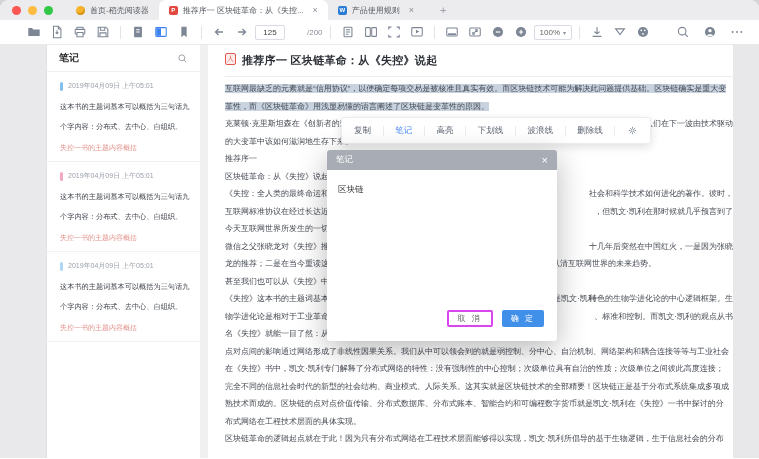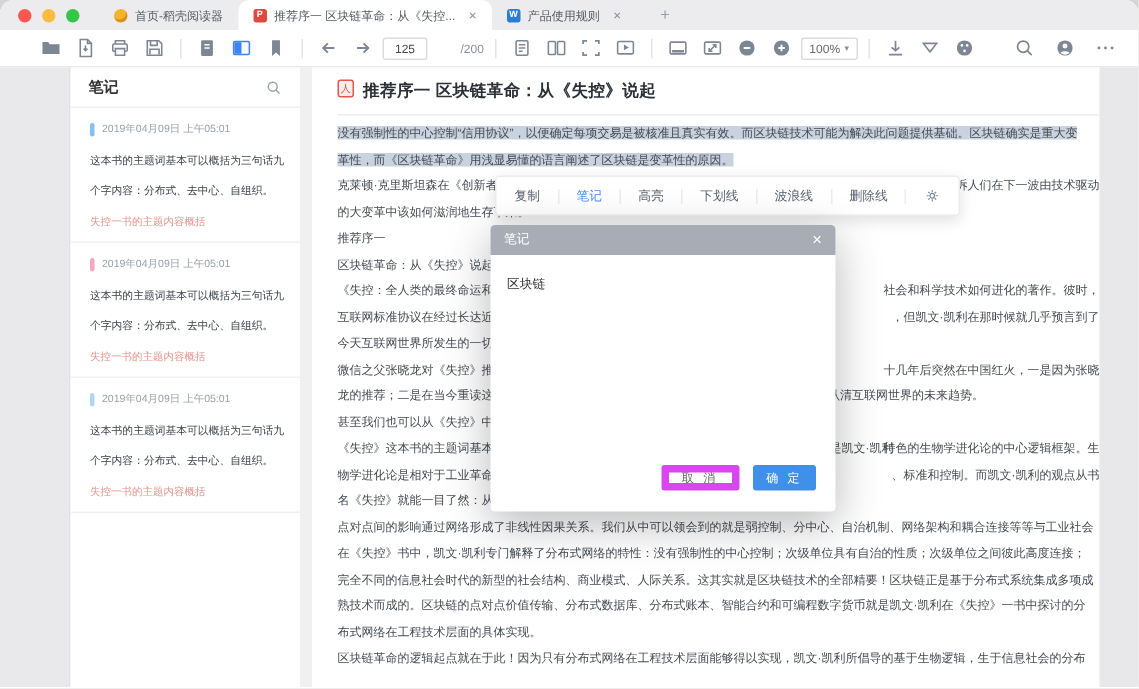--- a/index.html
+++ b/index.html
@@ -50,35 +50,35 @@
 .doc-head{display:flex;align-items:flex-start;gap:6px;height:16px}
 .pdfbadge{width:11px;height:12px;border:1px solid #e2574c;border-radius:2px;background:#fdecec;color:#e2574c;font-size:7px;display:flex;align-items:center;justify-content:center}
 .doc-title{font-size:11px;font-weight:bold;color:#2b2f36;letter-spacing:.3px}
 .doc-sep{height:1px;background:#ededee;margin:7px 0 3px 0}
 .lines{font-size:8px;color:#454a52}
 .line{height:17.5px;line-height:17.5px;position:relative;white-space:nowrap}
 .hl{background:#c9d3e0}
 .rt{position:absolute;top:0;right:0}
 .rt.mid{right:auto}
 
-.ctx{position:absolute;left:330px;top:117px;width:310px;height:27px;background:#fff;border:1px solid #ececee;border-radius:3px;box-shadow:0 3px 10px rgba(0,0,0,.13);display:flex;align-items:center;justify-content:space-between;padding:0 12px;z-index:5}
+.ctx{position:absolute;left:341px;top:117px;width:310px;height:27px;background:#fff;border:1px solid #ececee;border-radius:3px;box-shadow:0 3px 10px rgba(0,0,0,.13);display:flex;align-items:center;justify-content:space-between;padding:0 12px;z-index:5}
 .ctx-item{font-size:8.5px;color:#5a6270;cursor:default}
 .ctx-item.active{color:#4a8df5}
 .ctx-sep{width:1px;height:10px;background:#ececee}
 .gearbtn{color:#7d8694;display:flex}
 .gearbtn svg{width:11px;height:11px}
 
 .modal{position:absolute;left:327px;top:150px;width:230px;height:191px;background:#fff;border-radius:3px;box-shadow:0 8px 30px rgba(0,0,0,.28);z-index:6;display:flex;flex-direction:column}
 .modal-head{height:20px;background:#a8adb5;border-radius:3px 3px 0 0;display:flex;align-items:center;justify-content:space-between;padding:0 9px;flex:0 0 auto}
 .modal-title{font-size:8.5px;color:#fff}
 .modal-close{color:#fff;font-size:11px;line-height:1}
 .modal-body{flex:1;padding:14px 11px;font-size:8.5px;color:#333}
 .modal-foot{display:flex;justify-content:flex-end;gap:9px;padding:0 13px 14px}
 .btn{height:17px;min-width:38px;border-radius:2px;font-size:8px;display:flex;align-items:center;justify-content:center;padding:0 9px;letter-spacing:2px}
-.btn-cancel{background:#fff;border:5px solid #d946ef;color:#666}
+.btn-cancel{background:#fff;border:2px solid #d946ef;color:#666}
 .btn-ok{background:#4090ea;color:#fff}
 </style>
 </head>
 <body>
 
 <div class="window">
 
   <div class="tabbar">
     <div class="lights">
       <span class="light l-red"></span>
@@ -294,21 +294,21 @@
         </div>
     </aside>
     <div class="gapcol"></div>
     <main class="content">
       <div class="doc-head">
         <span class="pdfbadge">人</span>
         <span class="doc-title">推荐序一 区块链革命：从《失控》说起</span>
       </div>
       <div class="doc-sep"></div>
       <div class="lines">
-          <div class="line"><span class="lt hl">没有强制性的中心控制“信用协议”，以便确定每项交易是被核准且真实有效。而区块链技术可能为解决此问题提供基础。区块链确实是重大变</span></div>
+          <div class="line"><span class="lt hl">互联网最缺乏的元素就是“信用协议”，以便确定每项交易是被核准且真实有效。而区块链技术可能为解决此问题提供基础。区块链确实是重大变</span></div>
           <div class="line"><span class="lt hl">革性，而《区块链革命》用浅显易懂的语言阐述了区块链是变革性的原因。</span></div>
           <div class="line"><span class="lt">克莱顿·克里斯坦森在《创新者的窘境》与《创新者的解答》中以颠覆式创新理论</span><span class="rt">告诉人们在下一波由技术驱动</span></div>
           <div class="line"><span class="lt">的大变革中该如何滋润地生存下来。</span></div>
           <div class="line"><span class="lt">推荐序一</span></div>
           <div class="line"><span class="lt">区块链革命：从《失控》说起</span></div>
           <div class="line"><span class="lt">《失控：全人类的最终命运和结局》是凯文·凯利于1994年出版的一部讲述</span><span class="rt">社会和科学技术如何进化的著作。彼时，</span></div>
           <div class="line"><span class="lt">互联网标准协议在经过长达近三十年的研究之后才刚刚确立并公开</span><span class="rt">，但凯文·凯利在那时候就几乎预言到了</span></div>
           <div class="line"><span class="lt">今天互联网世界所发生的一切：</span></div>
           <div class="line"><span class="lt">微信之父张晓龙对《失控》推崇备至。这本书出版于二十多年前，却在</span><span class="rt">十几年后突然在中国红火，一是因为张晓</span></div>
           <div class="line"><span class="lt">龙的推荐；二是在当今重读这本二十多年前的著作，可以帮助我</span><span class="rt mid" style="left: 319px;">们认清互联网世界的未来趋势。</span></div>

